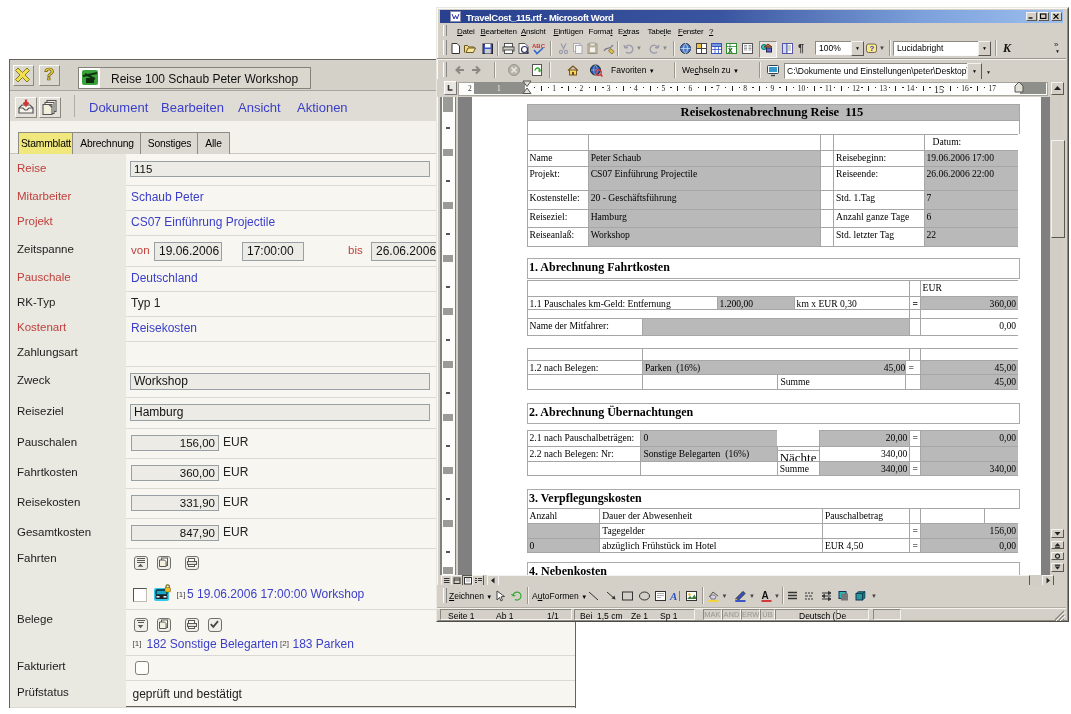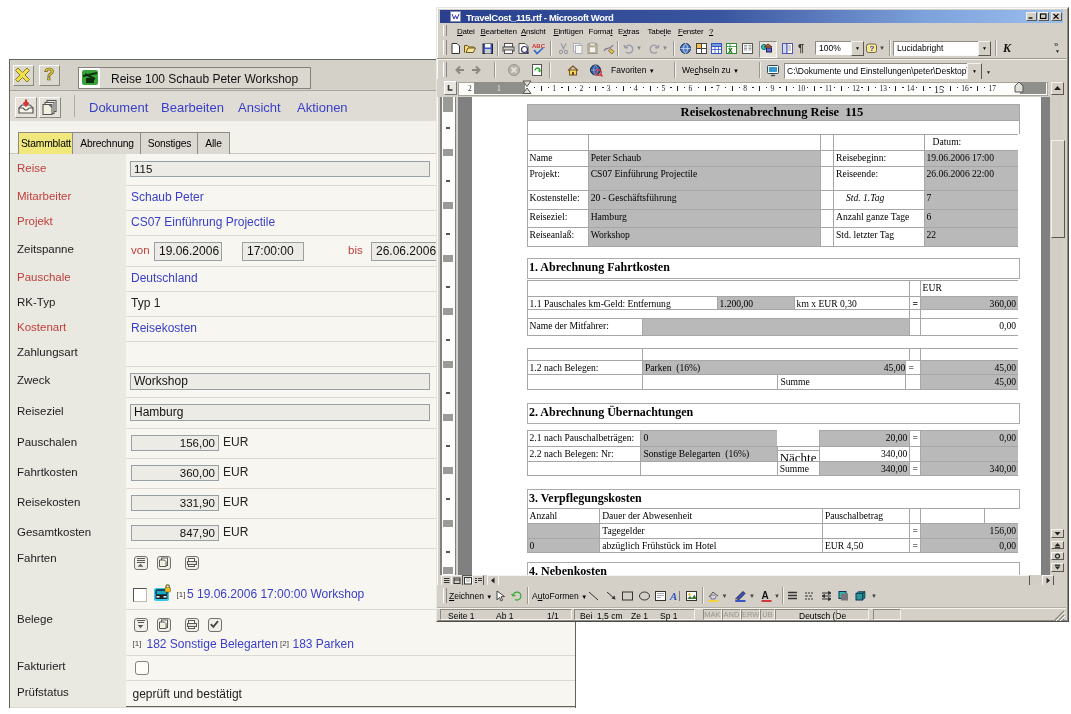--- a/index.html
+++ b/index.html
@@ -620,21 +620,21 @@
           <div class="cell" style="left:396px;top:142.5px;width:90.5px;height:16px;padding-left:2px;box-sizing:border-box;font-size:9.6px;line-height:14px;">Reisebeginn:</div>
           <div class="cell" style="left:486.5px;top:142.5px;width:94.5px;height:16px;background:#b9b9b9;padding-left:2px;box-sizing:border-box;font-size:9.6px;line-height:14px;">19.06.2006 17:00</div>
           <div class="cell" style="left:89.5px;top:158.5px;width:61.2px;height:24.5px;padding-left:2px;box-sizing:border-box;font-size:9.6px;line-height:14px;">Projekt:</div>
           <div class="cell" style="left:150.7px;top:158.5px;width:232.2px;height:24.5px;background:#b9b9b9;padding-left:2px;box-sizing:border-box;font-size:9.6px;line-height:14px;">CS07 Einführung Projectile</div>
           <div class="cell" style="left:382.9px;top:158.5px;width:13.1px;height:24.5px;padding-left:2px;box-sizing:border-box;font-size:9.6px;line-height:14px;"></div>
           <div class="cell" style="left:396px;top:158.5px;width:90.5px;height:24.5px;padding-left:2px;box-sizing:border-box;font-size:9.6px;line-height:14px;">Reiseende:</div>
           <div class="cell" style="left:486.5px;top:158.5px;width:94.5px;height:24.5px;background:#b9b9b9;padding-left:2px;box-sizing:border-box;font-size:9.6px;line-height:14px;">26.06.2006 22:00</div>
           <div class="cell" style="left:89.5px;top:183px;width:61.2px;height:18.5px;padding-left:2px;box-sizing:border-box;font-size:9.6px;line-height:14px;">Kostenstelle:</div>
           <div class="cell" style="left:150.7px;top:183px;width:232.2px;height:18.5px;background:#b9b9b9;padding-left:2px;box-sizing:border-box;font-size:9.6px;line-height:14px;">20 - Geschäftsführung</div>
           <div class="cell" style="left:382.9px;top:183px;width:13.1px;height:18.5px;padding-left:2px;box-sizing:border-box;font-size:9.6px;line-height:14px;"></div>
-          <div class="cell" style="left:396px;top:183px;width:104px;height:18.5px;padding-left:12px;box-sizing:border-box;font-size:9.6px;line-height:14px;font-style:italic;">Std. 1.Tag</div>
+          <div class="cell" style="left:396px;top:183px;width:104px;height:18.5px;padding-left:2px;box-sizing:border-box;font-size:9.6px;line-height:14px;">Std. 1.Tag</div>
           <div class="cell" style="left:486.5px;top:183px;width:94.5px;height:18.5px;background:#b9b9b9;padding-left:2px;box-sizing:border-box;font-size:9.6px;line-height:14px;">7</div>
           <div class="cell" style="left:89.5px;top:201.5px;width:61.2px;height:18.5px;padding-left:2px;box-sizing:border-box;font-size:9.6px;line-height:14px;">Reiseziel:</div>
           <div class="cell" style="left:150.7px;top:201.5px;width:232.2px;height:18.5px;background:#b9b9b9;padding-left:2px;box-sizing:border-box;font-size:9.6px;line-height:14px;">Hamburg</div>
           <div class="cell" style="left:382.9px;top:201.5px;width:13.1px;height:18.5px;padding-left:2px;box-sizing:border-box;font-size:9.6px;line-height:14px;"></div>
           <div class="cell" style="left:396px;top:201.5px;width:90.5px;height:18.5px;padding-left:2px;box-sizing:border-box;font-size:9.6px;line-height:14px;">Anzahl ganze Tage</div>
           <div class="cell" style="left:486.5px;top:201.5px;width:94.5px;height:18.5px;background:#b9b9b9;padding-left:2px;box-sizing:border-box;font-size:9.6px;line-height:14px;">6</div>
           <div class="cell" style="left:89.5px;top:220px;width:61.2px;height:18.5px;padding-left:2px;box-sizing:border-box;font-size:9.6px;line-height:14px;">Reiseanlaß:</div>
           <div class="cell" style="left:150.7px;top:220px;width:232.2px;height:18.5px;background:#b9b9b9;padding-left:2px;box-sizing:border-box;font-size:9.6px;line-height:14px;">Workshop</div>
           <div class="cell" style="left:382.9px;top:220px;width:13.1px;height:18.5px;padding-left:2px;box-sizing:border-box;font-size:9.6px;line-height:14px;"></div>
           <div class="cell" style="left:396px;top:220px;width:90.5px;height:18.5px;padding-left:2px;box-sizing:border-box;font-size:9.6px;line-height:14px;">Std. letzter Tag</div>

